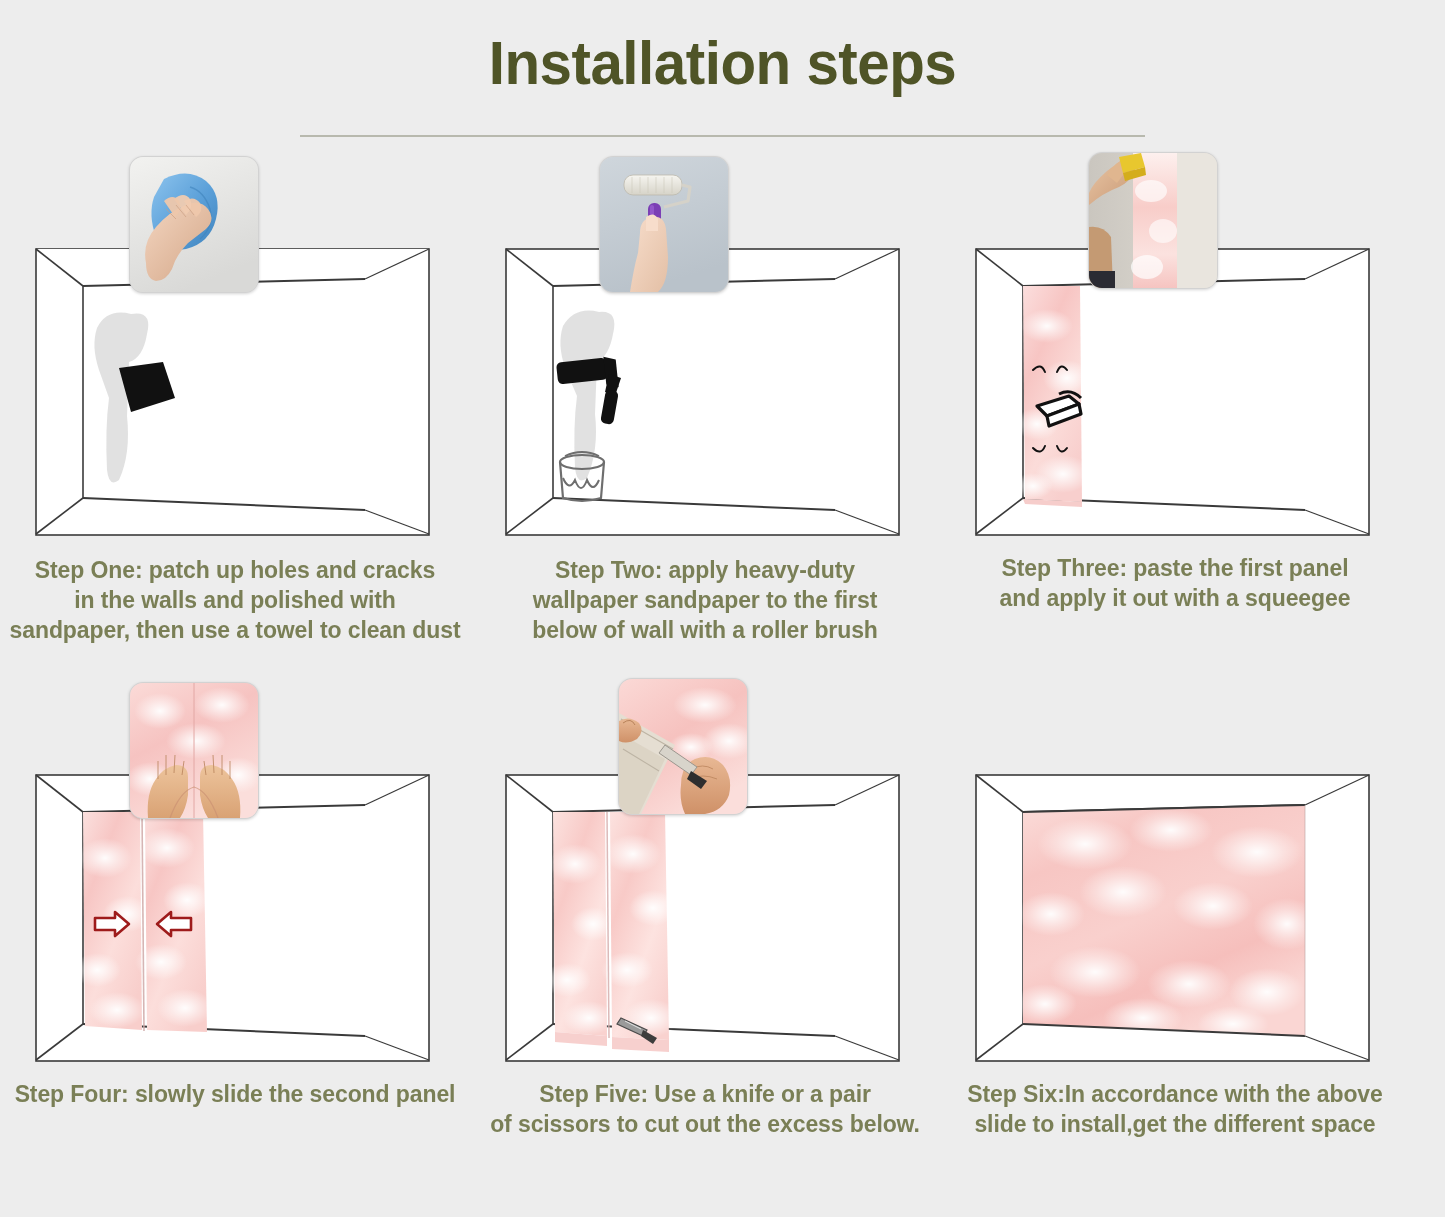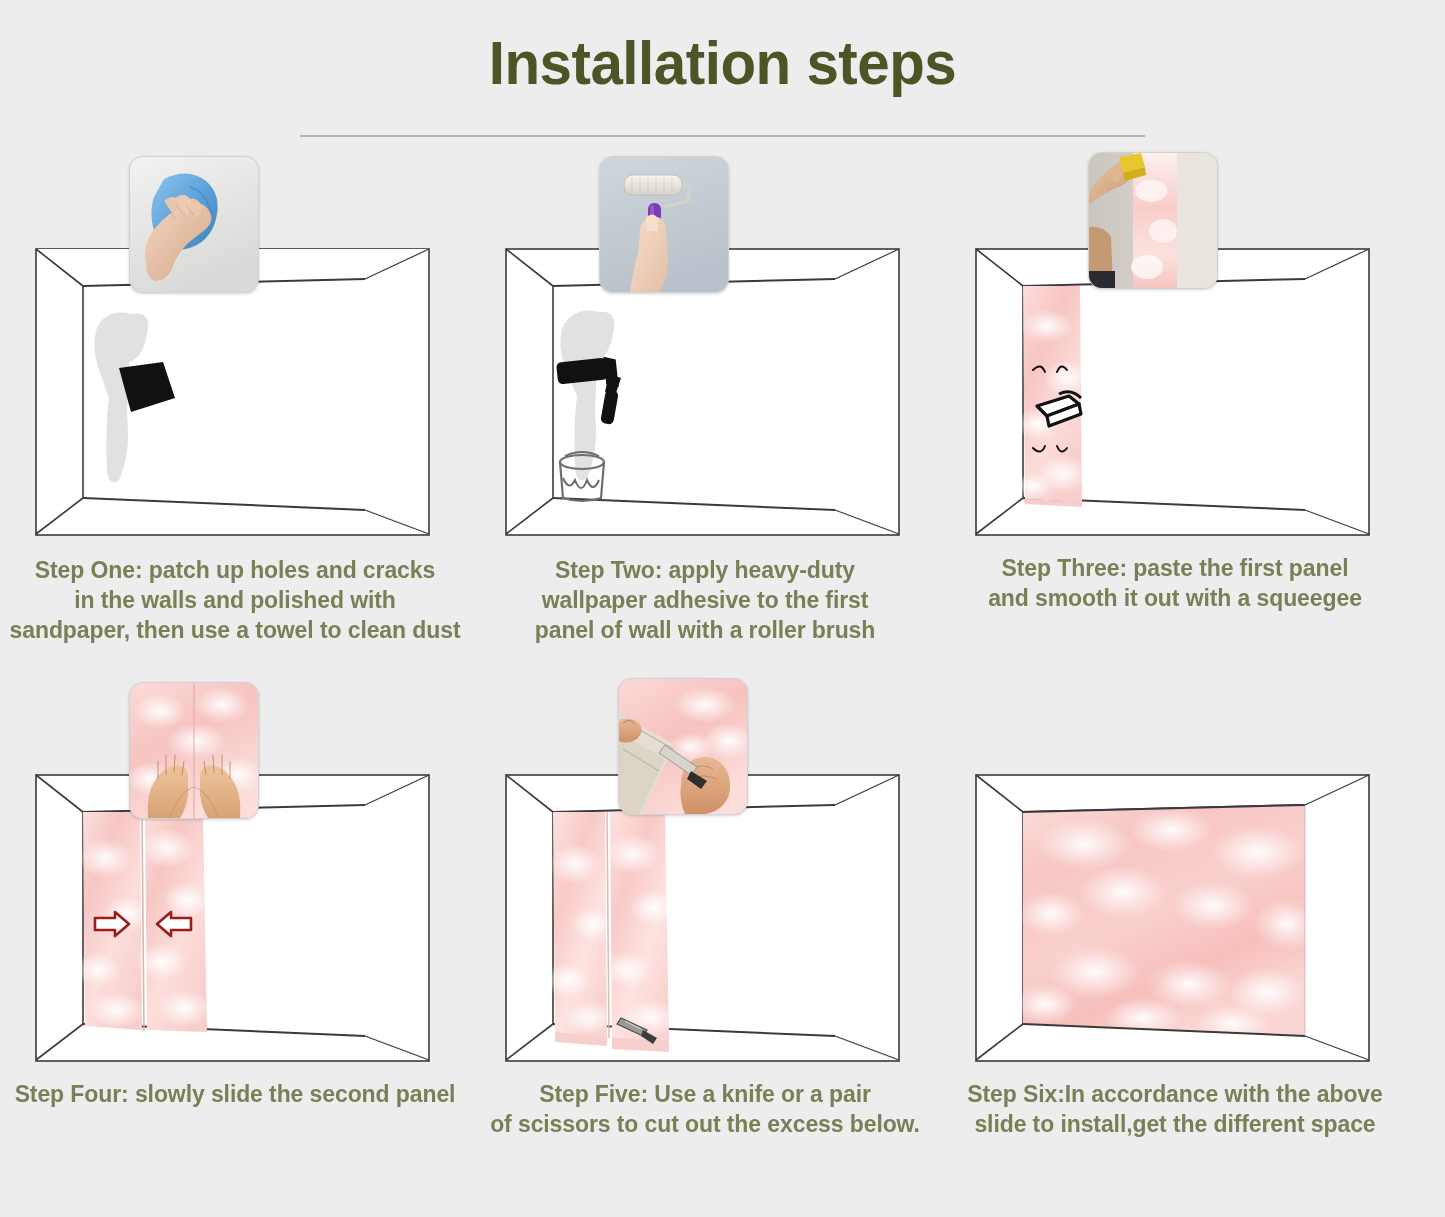--- a/index.html
+++ b/index.html
@@ -244,22 +244,22 @@
             <rect x="48" y="46" width="13" height="32" rx="6" fill="#7b3fb5"></rect>
             <rect x="50" y="48" width="4" height="26" rx="2" fill="#9d63d3" opacity="0.7"></rect>
 
             <path d="M40 76 Q40 62 52 60 Q64 58 66 72 L68 100 Q68 126 58 135 L30 135 Q34 110 38 96 Z" fill="url(#sking2)"></path>
             <path d="M46 60 Q54 54 58 62 L58 74 L46 74 Z" fill="#f7ddcb"></path>
           </svg>
         </div>
       </div>
       <div class="caption">
         <span class="cap-line">Step Two: apply heavy-duty</span>
-        <span class="cap-line">wallpaper adhesive to the first</span>
-        <span class="cap-line">panel of wall with a roller brush</span>
+        <span class="cap-line">wallpaper sandpaper to the first</span>
+        <span class="cap-line">below of wall with a roller brush</span>
       </div>
     </div>
 
     <div class="cell">
       <div class="illus">
         <svg class="room-svg" viewBox="0 0 395 288">
           <defs>
             <linearGradient id="cloudp3" x1="0" y1="0" x2="0.6" y2="1">
               <stop offset="0%" stop-color="#fbdedd"></stop>
               <stop offset="35%" stop-color="#f7c5c3"></stop>
@@ -336,21 +336,21 @@
             <path d="M0 74 Q14 72 22 84 L24 135 L0 135 Z" fill="#c49a73"></path>
             <rect x="0" y="118" width="26" height="17" fill="#2b2b33"></rect>
 
             <path d="M30 4 L52 0 L56 14 L34 20 Z" fill="#e8c72e"></path>
             <path d="M34 20 L56 14 L57 22 L36 28 Z" fill="#d4ad1c"></path>
           </svg>
         </div>
       </div>
       <div class="caption caption-2">
         <span class="cap-line">Step Three: paste the first panel</span>
-        <span class="cap-line">and smooth it out with a squeegee</span>
+        <span class="cap-line">and apply it out with a squeegee</span>
       </div>
     </div>
   </div>
 
   <div class="row row-2">
 
     <div class="cell">
       <div class="illus">
         <svg class="room-svg" viewBox="0 0 395 288">
           <defs>

